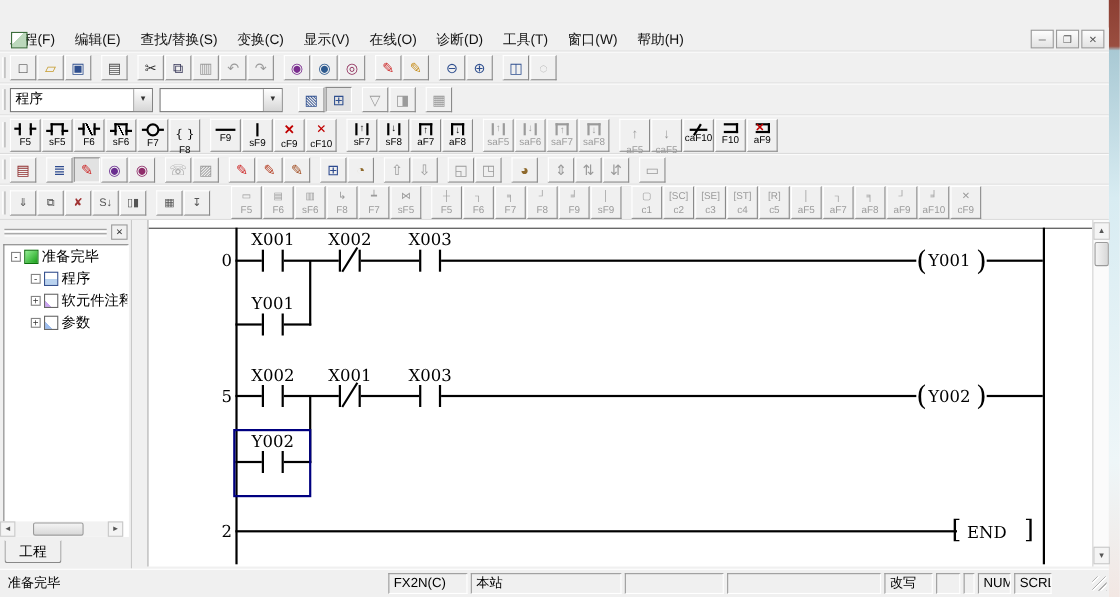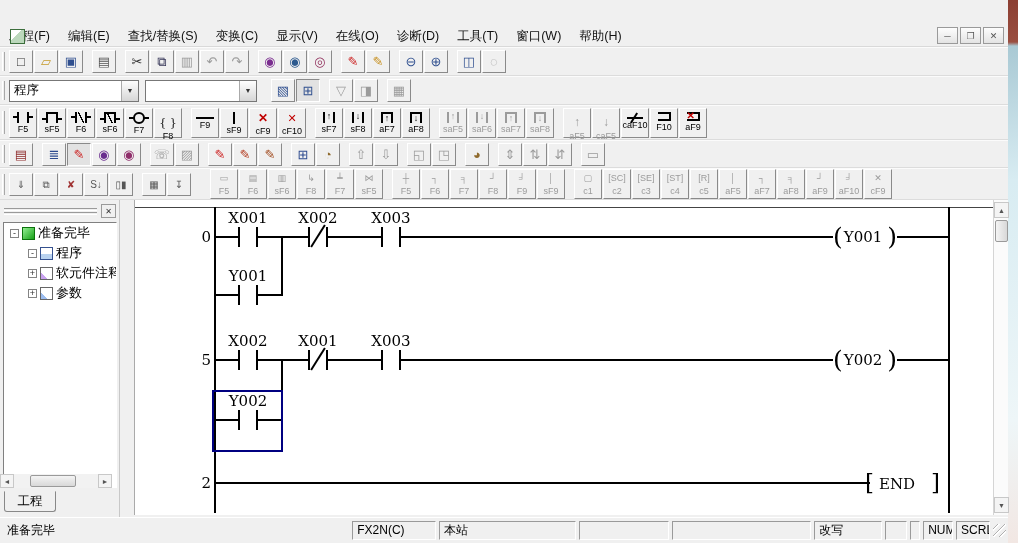--- a/index.html
+++ b/index.html
@@ -129,21 +129,21 @@
   .endlbl{position:absolute;font-family:"DejaVu Serif",serif;font-size:15px}
   
   .vscroll{position:absolute;left:993px;top:0;width:15px;height:315px;background:#fbfbfb;border-left:1px solid #d5d5d5}
   .varr{position:absolute;left:0;width:15px;height:16px;border:1px solid #c8c8c8;background:#f4f4f4;font-size:7px;color:#555;display:flex;align-items:center;justify-content:center}
   .vthumb{position:absolute;left:1px;top:20px;width:13px;height:22px;border:1px solid #9a9a9a;border-radius:2px;background:linear-gradient(90deg,#f4f4f4,#d8d8d8)}
 
   
   .statusbar{position:absolute;left:0;top:517px;width:1008px;height:26px;background:#f0f0f0;border-top:1px solid #fff;display:flex;align-items:center;gap:3px;padding:0 2px;font-size:12px}
   .sbpane{height:19px;line-height:17px;padding-left:4px;border:1px solid;border-color:#9a9a9a #ffffff #ffffff #9a9a9a;white-space:nowrap;overflow:hidden}
   .sb0{width:348px;border-color:transparent}
-  .sb1{width:84px}.sb2{width:137px}.sb3{width:90px}.sb4{width:140px}.sb5{width:68px}
+  .sb1{width:72px}.sb2{width:137px}.sb3{width:90px}.sb4{width:140px}.sb5{width:44px}
   .sb6{width:22px}.sb7{width:10px}.sb8{width:30px}.sb9{width:34px}
   .sbgrip{width:13px;height:13px;margin-left:auto;background:repeating-linear-gradient(135deg,transparent 0 3px,#b0b0b0 3px 4px,#fff 4px 5px)}
 </style>
 </head>
 <body>
 
 <div class="window">
 
 
   <div class="menubar">

